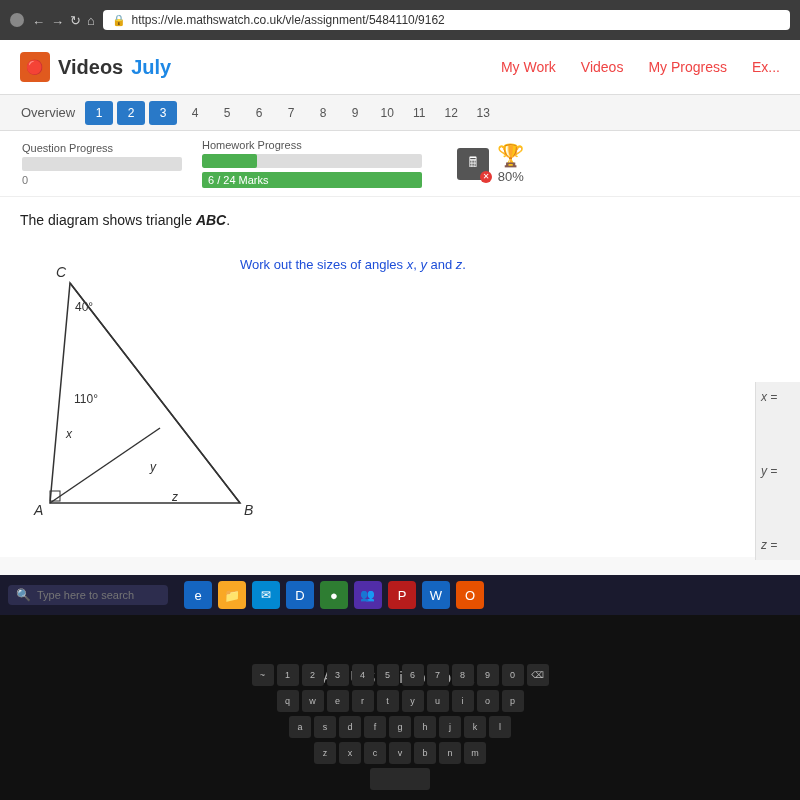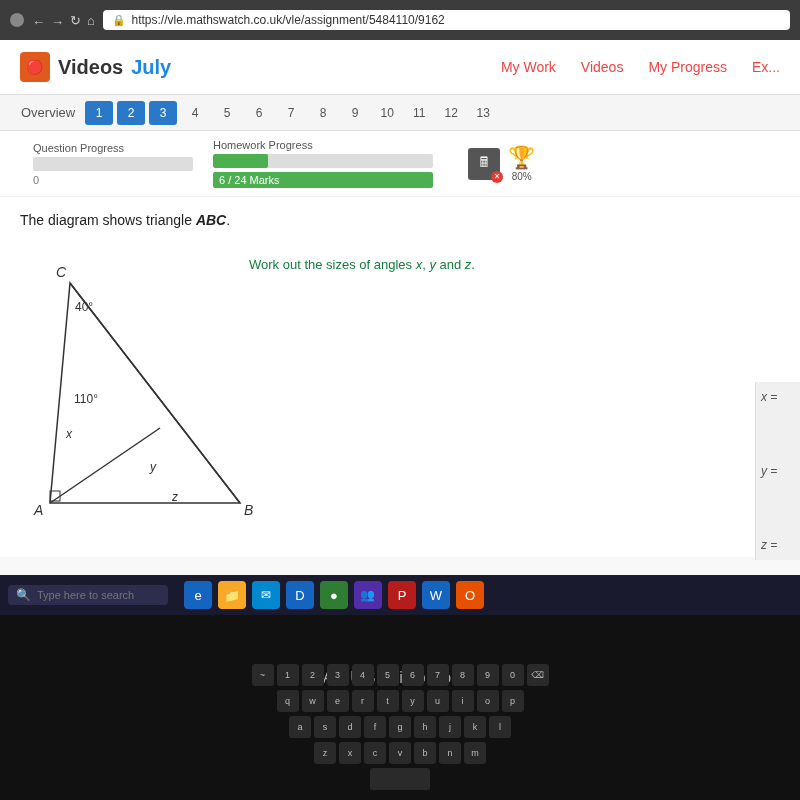--- a/index.html
+++ b/index.html
@@ -120,21 +120,21 @@
       color: #555;
       font-size: 13px;
       min-width: 60px;
     }
     .q-tab.num { background: #2979c8; color: white; }
     .q-tab.plain { background: transparent; color: #555; }
 
     
     .progress-area {
       background: white;
-      padding: 8px 33px;
+      padding: 8px 22px;
       display: flex;
       align-items: center;
       gap: 20px;
       border-bottom: 1px solid #eee;
     }
     .progress-section { display: flex; flex-direction: column; gap: 3px; }
     .progress-label { font-size: 11px; color: #555; }
     .progress-bar-container {
       width: 160px;
       height: 14px;
@@ -179,21 +179,21 @@
       border-radius: 50%;
       color: white;
       font-size: 8px;
       display: flex; align-items: center; justify-content: center;
     }
     .trophy-icon {
       color: #ffd600;
       font-size: 22px;
     }
     .percent-label {
-      font-size: 10px;
+      font-size: 13px;
       color: #555;
     }
 
     
     .answer-panel {
       position: absolute;
       right: 0;
       top: 185px;
       width: 45px;
       background: #f0f0f0;
@@ -218,24 +218,24 @@
       min-height: 360px;
     }
     .question-text {
       font-size: 14px;
       color: #222;
       margin-bottom: 15px;
     }
     .question-text em { font-style: italic; font-weight: bold; }
     .instruction-text {
       font-size: 13px;
-      color: #15803d;
+      color: #1d4ed8;
       position: absolute;
       top: 60px;
-      left: 249px;
+      left: 240px;
     }
     .instruction-text em { font-style: italic; }
 
     
     .diagram-container {
       margin-top: 5px;
       width: 280px;
       height: 290px;
       position: relative;
     }

